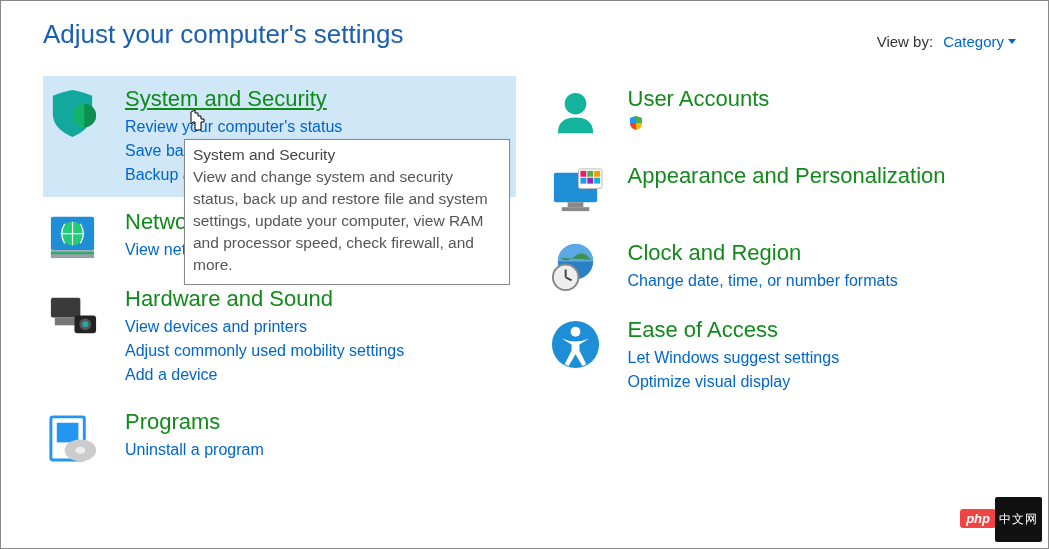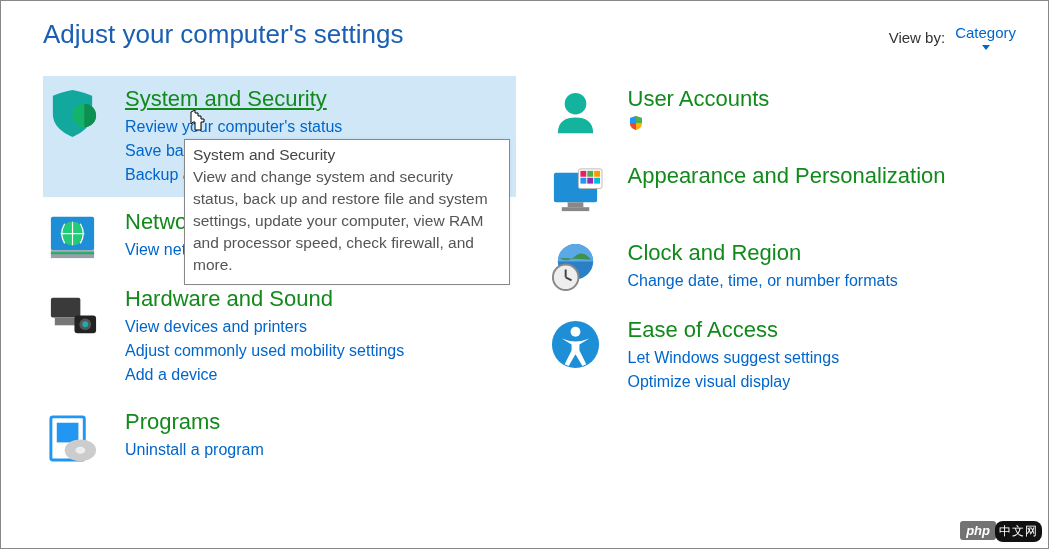--- a/index.html
+++ b/index.html
@@ -31,21 +31,20 @@
     display: flex;
     align-items: center;
     gap: 10px;
   }
   .viewby .drop {
     color: #0066cc;
     cursor: pointer;
     display: inline-flex;
     align-items: center;
     gap: 4px;
-    flex-direction: column;
   }
   .viewby .chev {
     width: 0; height: 0;
     border-left: 4px solid transparent;
     border-right: 4px solid transparent;
     border-top: 5px solid #0066cc;
   }
 
   .columns {
     display: flex;
@@ -121,35 +120,35 @@
     pointer-events:none;
   }
   .watermark {
     position: absolute;
     bottom: 6px;
     right: 6px;
     z-index: 70;
   }
   .watermark .wpill {
     display:inline-block;
-    background:#737373;
+    background:#ef4444;
     color:#fff;
     font-weight:700;
     font-size:13px;
     padding:2px 6px;
     border-radius:3px;
     font-style:italic;
   }
   .watermark .wcn {
     display:inline-block;
     background:#111;
     color:#fff;
     font-size:12px;
-    padding:2px 4px;
-    border-radius:8px;
+    padding:14px 4px;
+    border-radius:2px;
     margin-left:-1px;
     letter-spacing:1px;
   }
   
   .minishield { width:16px; height:16px; }
 </style>
 </head>
 <body>
 
 <div class="header">

